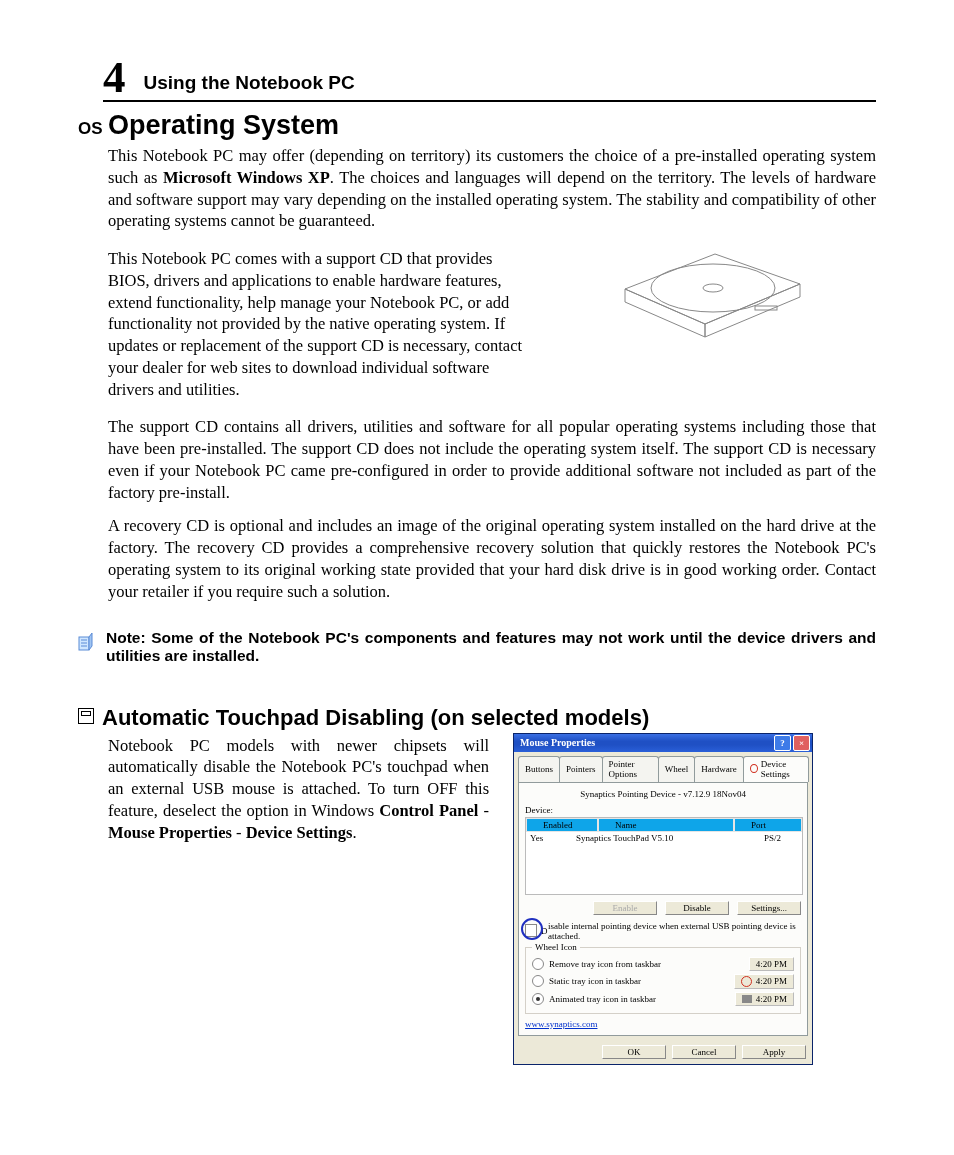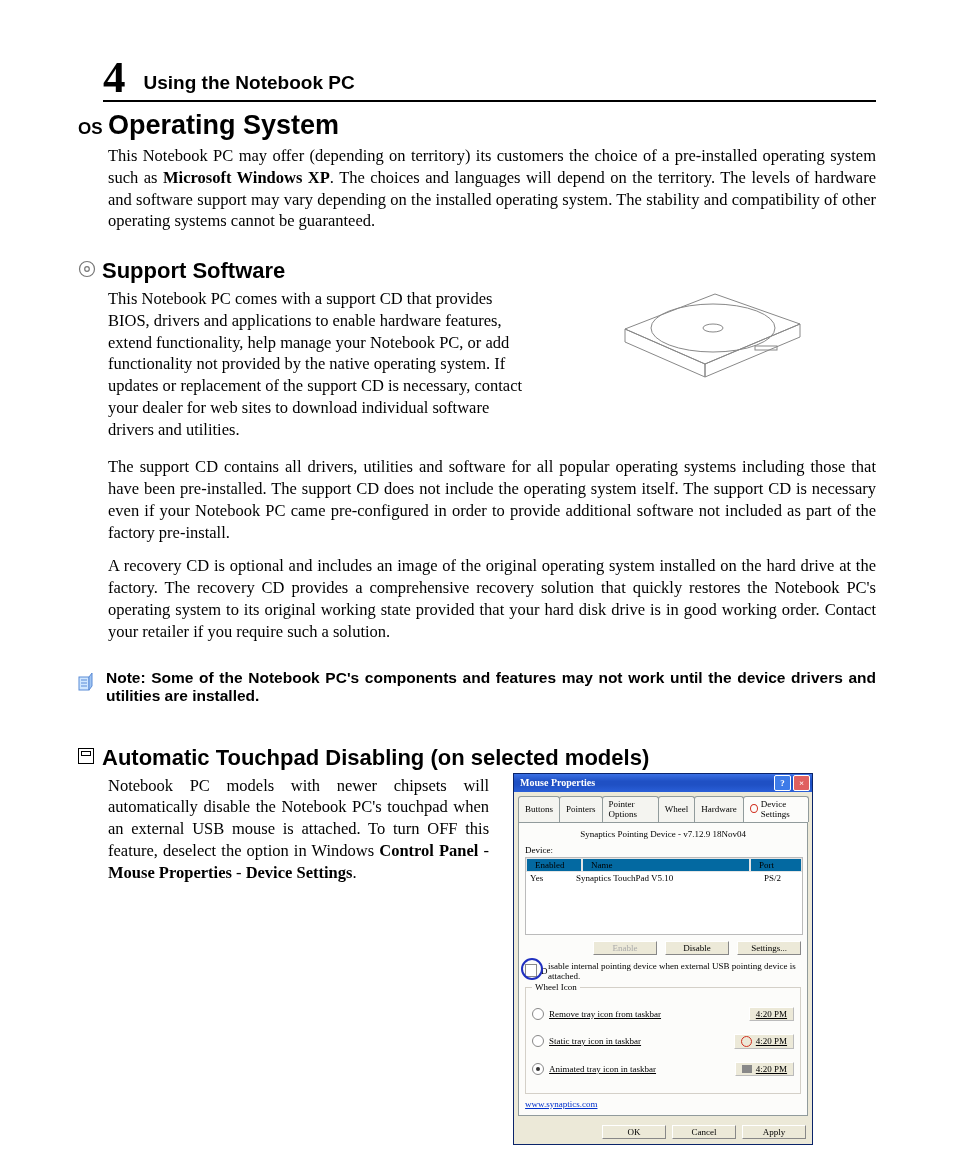--- a/index.html
+++ b/index.html
@@ -154,22 +154,22 @@
     border:1px solid #bbb;
     background:#fff;
     width:100%;
     font:9px Tahoma;
   }
   .dev-head, .dev-row {
     display:flex;
   }
   .dev-head div {
     border:1px solid #e5e5e5;
-    background:#0369a1;
-    padding:1px 8px;
+    background:#0ea5e9;
+    padding:1px 16px;
   }
   .dev-row div { padding:1px 4px; }
   .dev-c1{width:38px;} .dev-c2{flex:1;} .dev-c3{width:34px;}
   .dev-blank{height:50px;}
   .btnrow { display:flex; justify-content:flex-end; gap:8px; margin:6px 0;}
   .btn {
     font:9px Tahoma;
     padding:1px 10px;
     border:1px solid #888;
     border-top-color:#fff; border-left-color:#fff;
@@ -191,21 +191,21 @@
     border:1px solid #d4d0c8;
     margin-top:6px;
     padding: 6px 6px 4px 6px;
     position:relative;
   }
   .fieldset .legend {
     position:absolute; top:-6px; left:6px;
     background:#fcfcfa; padding:0 3px;
     font:9px Tahoma;
   }
-  .radio-row { display:flex; align-items:center; justify-content:space-between; font:9px Tahoma; margin:13px 0;text-decoration:underline;}
+  .radio-row { display:flex; align-items:center; justify-content:space-between; font:9px Tahoma; margin:3px 0;}
   .radio-left{display:flex;align-items:center;gap:5px;}
   .radio {
     width:10px;height:10px;border:1px solid #888;border-radius:50%;background:#fff;
     display:flex;align-items:center;justify-content:center;
   }
   .radio.on::after{content:"";width:4px;height:4px;background:#333;border-radius:50%;}
   .timebox {
     background:#ece9d8;border:1px solid #bbb;
     border-top-color:#fff;border-left-color:#fff;
     padding:1px 6px;
@@ -242,29 +242,20 @@
     <div class="h1-prefix">OS</div>
     <div class="h1">Operating System</div>
   </div>
 
   <div class="body-indent">
     <p class="body">
       <span>This Notebook PC may offer (depending on territory) its customers the choice of a pre-installed operating system such as </span><b>Microsoft Windows XP</b><span>. The choices and languages will depend on the territory. The levels of hardware and software support may vary depending on the installed operating system. The stability and compatibility of other operating systems cannot be guaranteed.</span>
     </p>
   </div>
 
-  <div class="h2-row">
-    <div class="h2-icon">
-      <svg width="18" height="18" viewBox="0 0 18 18">
-          <circle cx="9" cy="9" r="7.5" fill="none" stroke="#777" stroke-width="1.2"></circle>
-          <circle cx="9" cy="9" r="2.3" fill="none" stroke="#777" stroke-width="1.2"></circle>
-        </svg>
-    </div>
-    <div class="h2">Support Software</div>
-  </div>
 
   <div class="body-indent">
     <div class="two-col">
       <div class="col-text">
         <p class="body" style="text-align:left;">This Notebook PC comes with a support CD that provides BIOS, drivers and applications to enable hardware features, extend functionality, help manage your Notebook PC, or add functionality not provided by the native operating system. If updates or replacement of the support CD is necessary, contact your dealer for web sites to download individual software drivers and utilities.</p>
       </div>
       <div class="col-img">
         <svg width="210" height="110" viewBox="0 0 210 110">
           <g fill="none" stroke="#888" stroke-width="1">
             <polygon points="20,45 110,10 195,40 100,80"></polygon>

